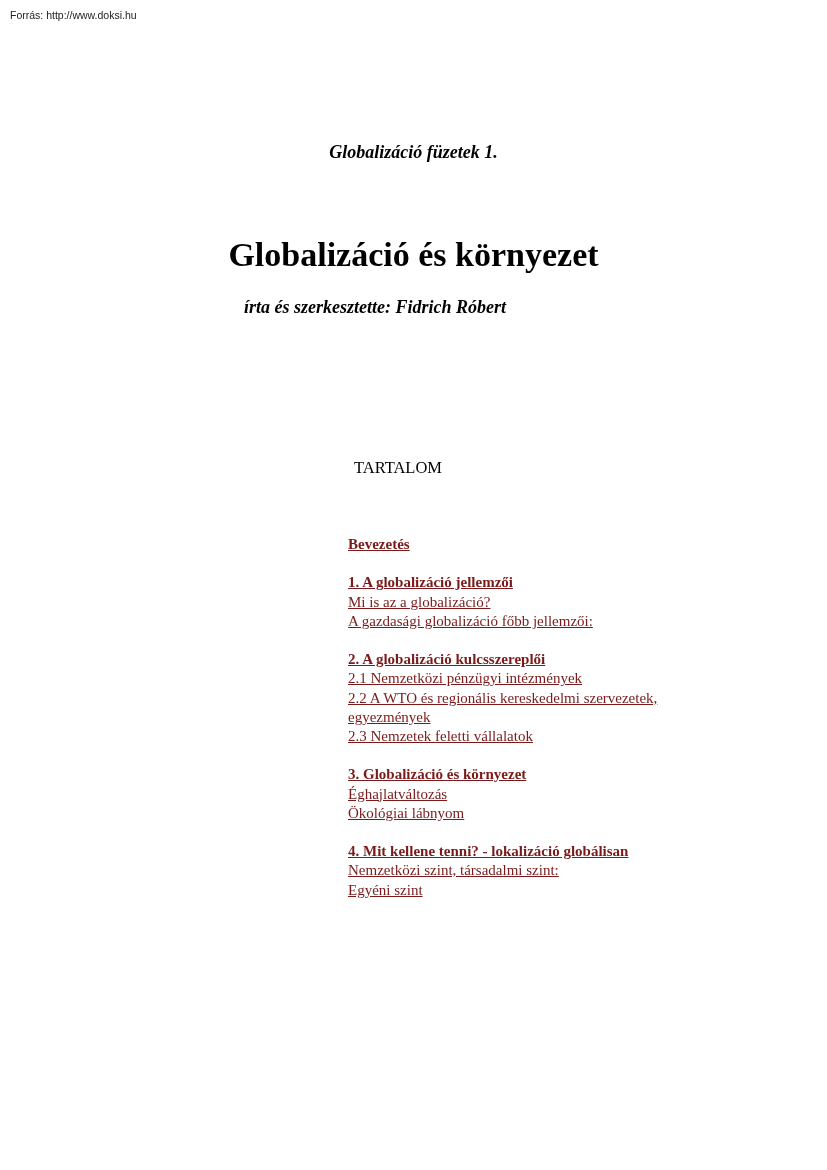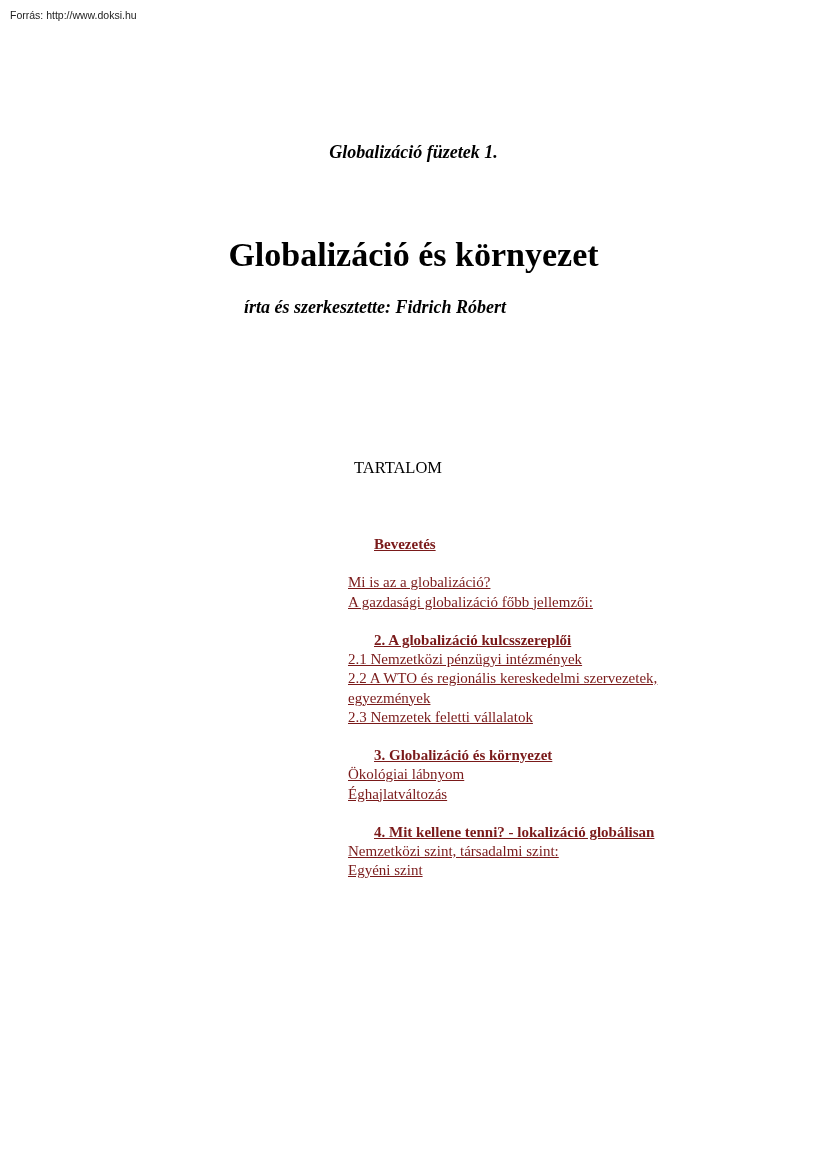--- a/index.html
+++ b/index.html
@@ -28,50 +28,51 @@
     position: absolute; left: 354px; top: 458px;
     font-size: 16.5px; font-weight: normal;
   }
   .toc {
     position: absolute; left: 348px; top: 535px; width: 380px;
     font-size: 15px; line-height: 19.2px;
   }
   .toc a {
     color: #7a1a1a; text-decoration: underline; display: block; cursor: pointer;
   }
-  .toc a.h { font-weight: bold; margin-left: 26px; }
+  .toc a.h { font-weight: bold; }
   .gap { height: 19.2px; }
 </style>
 </head>
 <body>
 
 <div class="source">Forrás: http://www.doksi.hu</div>
 <div class="series">Globalizáció füzetek 1.</div>
 <div class="title">Globalizáció és környezet</div>
 <div class="author">írta és szerkesztette: Fidrich Róbert</div>
 <div class="toc-head">TARTALOM</div>
 
 <div class="toc">
   <a class="h">Bevezetés</a>
   <div class="gap"></div>
 
+  <a class="h">1. A globalizáció jellemzői</a>
   <a>Mi is az a globalizáció?</a>
   <a>A gazdasági globalizáció főbb jellemzői:</a>
   <div class="gap"></div>
 
   <a class="h">2. A globalizáció kulcsszereplői</a>
   <a>2.1 Nemzetközi pénzügyi intézmények</a>
   <a>2.2 A WTO és regionális kereskedelmi szervezetek,</a>
   <a>egyezmények</a>
   <a>2.3 Nemzetek feletti vállalatok</a>
   <div class="gap"></div>
 
   <a class="h">3. Globalizáció és környezet</a>
+  <a>Éghajlatváltozás</a>
   <a>Ökológiai lábnyom</a>
-  <a>Éghajlatváltozás</a>
   <div class="gap"></div>
 
   <a class="h">4. Mit kellene tenni? - lokalizáció globálisan</a>
   <a>Nemzetközi szint, társadalmi szint:</a>
   <a>Egyéni szint</a>
   <div class="gap"></div>
 
 </div>
 
 </body></html>

